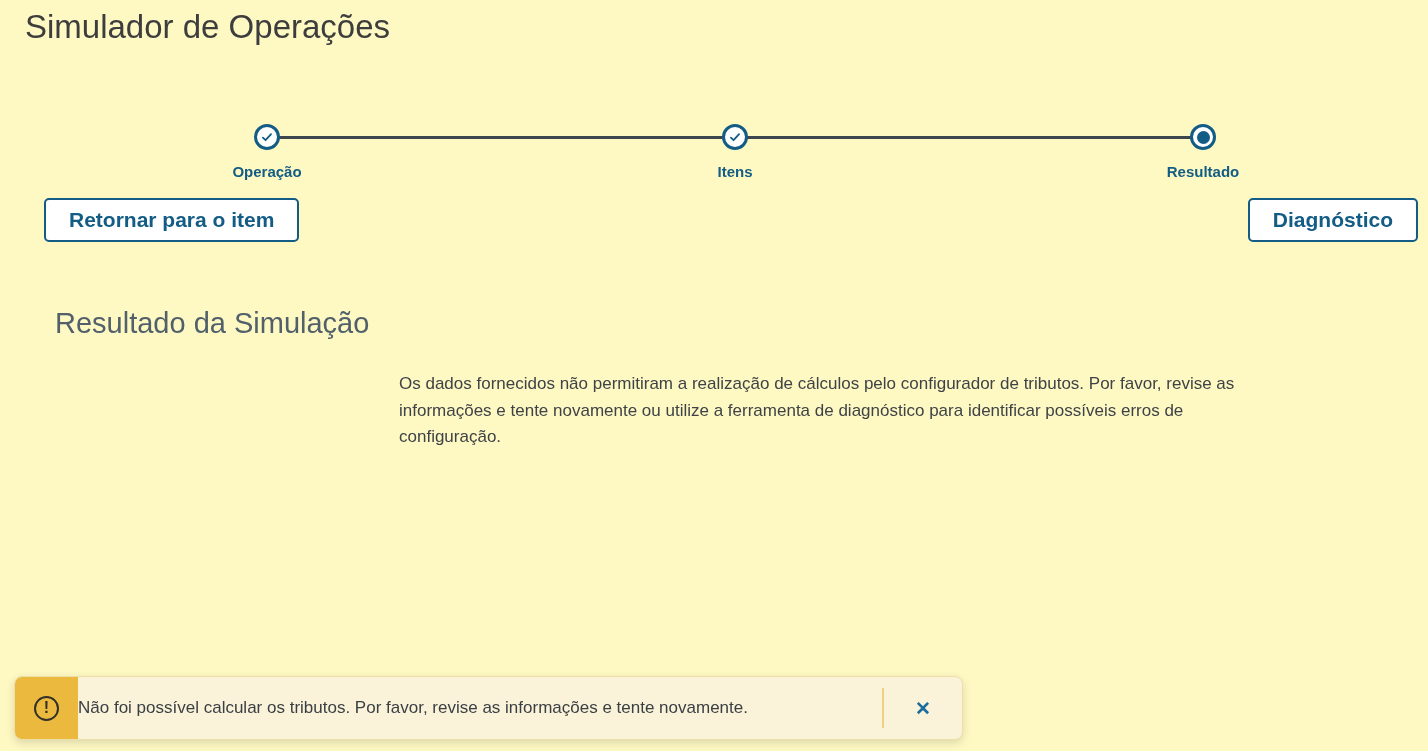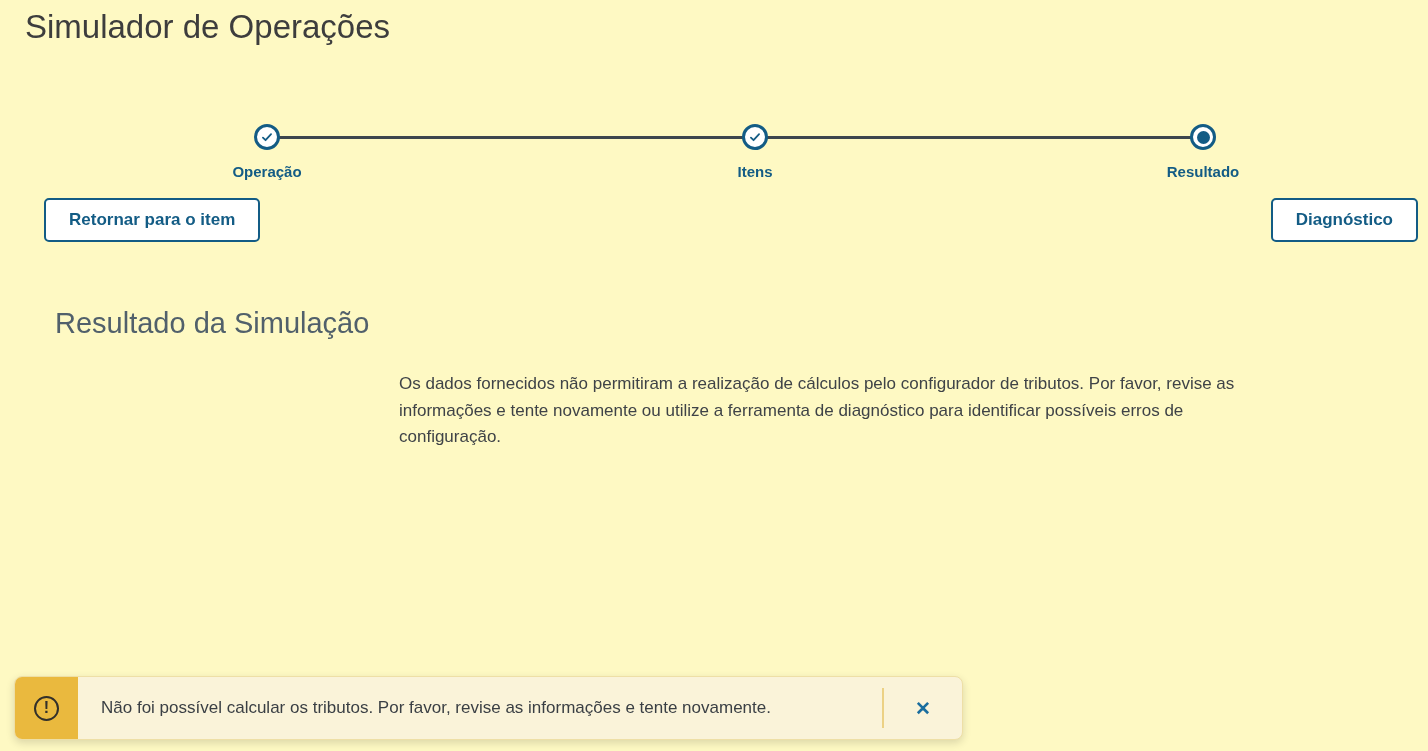--- a/index.html
+++ b/index.html
@@ -22,27 +22,27 @@
     position:absolute;top:0;transform:translateX(-50%);
     width:20px;height:20px;border:3px solid #135c85;border-radius:50%;
     background:#ffffff;display:flex;align-items:center;justify-content:center;
   }
   .step-circle svg{display:block;}
   .step-dot{width:13px;height:13px;border-radius:50%;background:#135c85;}
   .step-label{
     position:absolute;top:39px;transform:translateX(-50%);
     font-size:15px;font-weight:700;color:#135c85;white-space:nowrap;
   }
-  .pos-1{left:259px;} .pos-2{left:727px;margin-left:20px;} .pos-3{left:1195px;}
+  .pos-1{left:259px;} .pos-2{left:727px;} .pos-3{left:1195px;}
   
   .btn{
     position:absolute;top:198px;height:44px;box-sizing:border-box;
     background:#ffffff;border:2px solid #135c85;border-radius:5px;
     color:#135c85;font-family:"Liberation Sans",sans-serif;
-    font-size:17px;font-weight:700;padding:0 23px;cursor:pointer;
+    font-size:21px;font-weight:700;padding:0 23px;cursor:pointer;
     display:flex;align-items:center;justify-content:center;white-space:nowrap;
   }
   .btn-back{left:44px;}
   .btn-diag{right:10px;}
   
   .section-heading{
     position:absolute;left:55px;top:307px;margin:0;
     font-size:29px;font-weight:400;color:#51606b;
   }
   .result-message{
@@ -59,21 +59,21 @@
   .toast-icon-box{
     width:63px;flex:0 0 63px;background:#eab93e;
     display:flex;align-items:center;justify-content:center;
   }
   .warn-circle{
     width:21px;height:21px;border:2.5px solid #33302a;border-radius:50%;
     display:flex;align-items:center;justify-content:center;
     color:#33302a;font-size:16px;font-weight:700;line-height:1;
   }
   .toast-message{
-    flex:1;display:flex;align-items:center;padding-left:23px;
+    flex:1;display:flex;align-items:center;
     font-size:17px;color:#3a3f44;
   }
   .toast-divider{
     width:2px;height:40px;align-self:center;background:#ecd184;flex:0 0 2px;
   }
   .toast-close{
     width:78px;flex:0 0 78px;display:flex;align-items:center;justify-content:center;
     background:transparent;border:none;cursor:pointer;
     color:#1a6d9e;font-size:19px;font-weight:700;
     font-family:"Liberation Sans",sans-serif;

